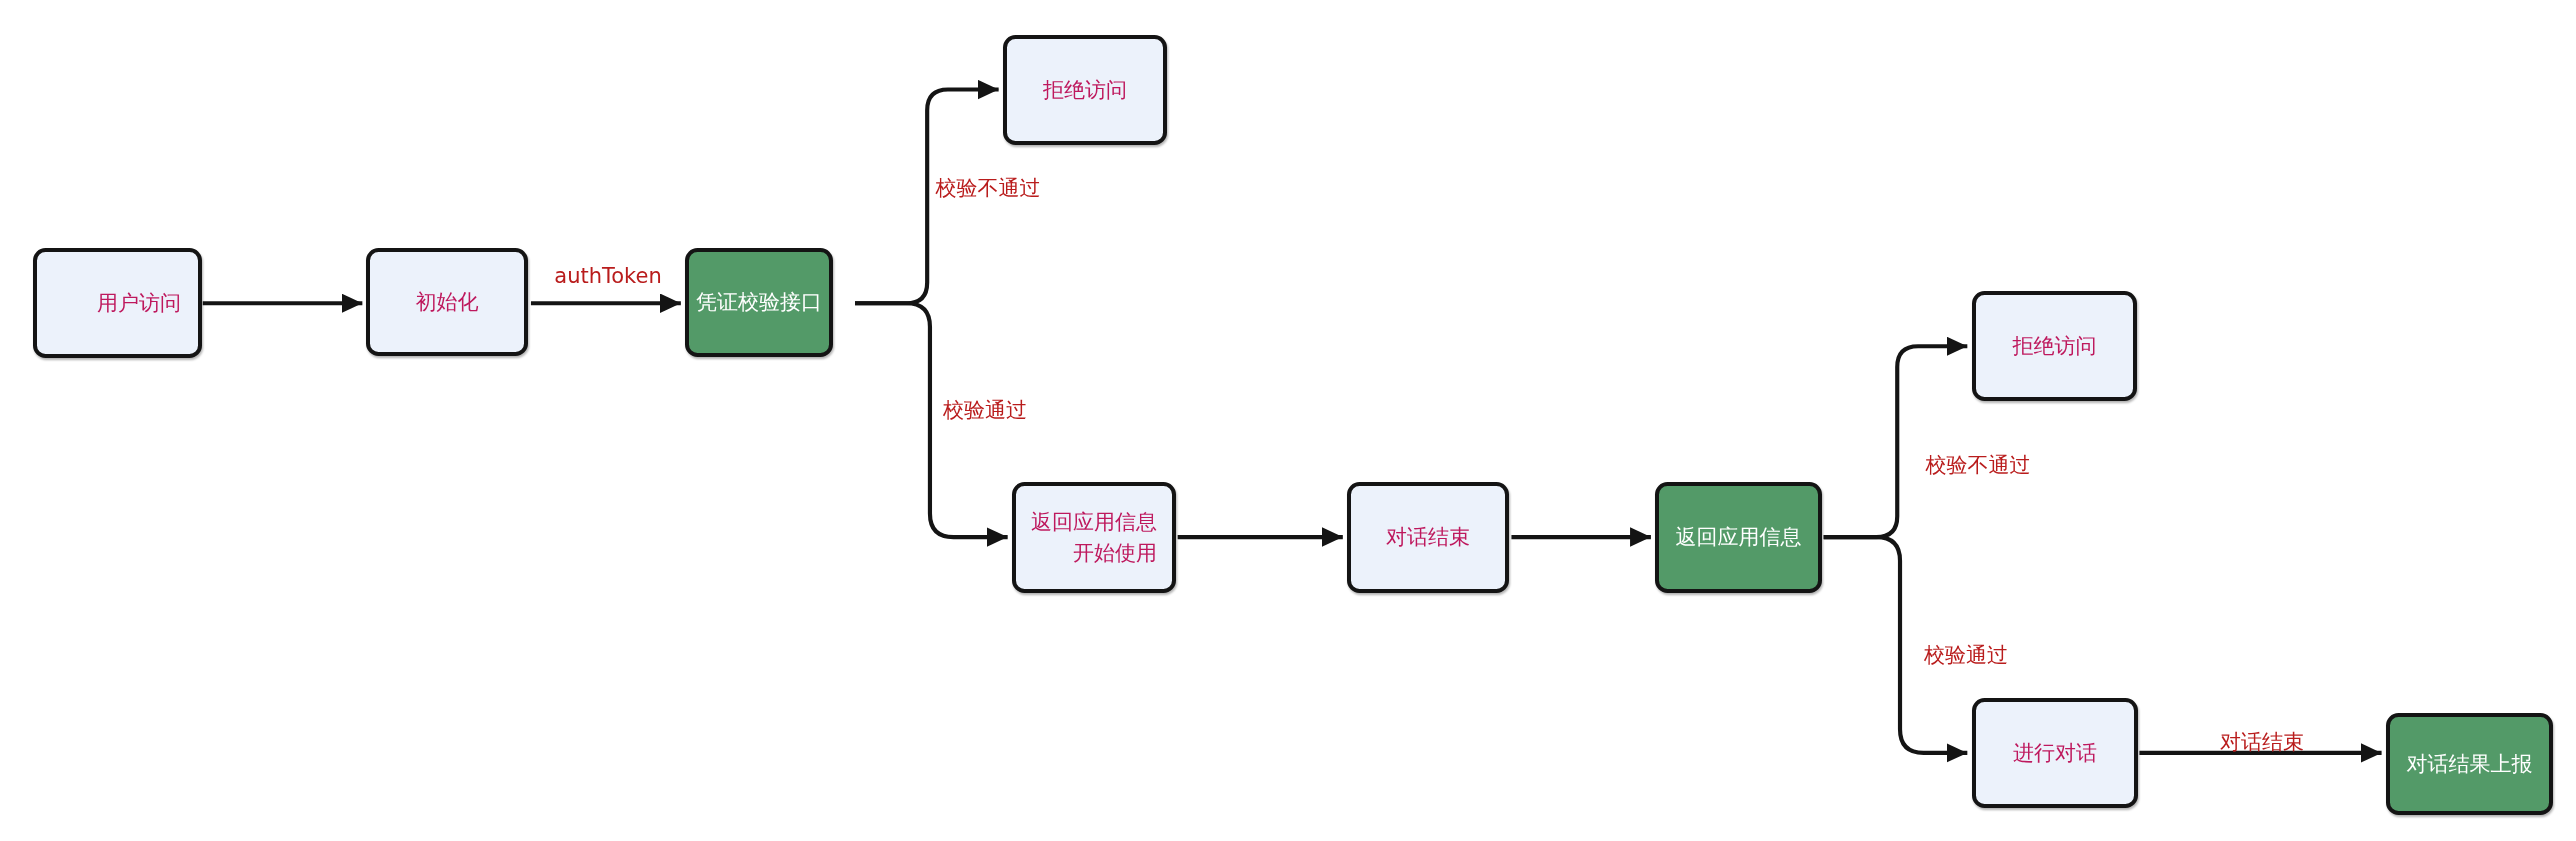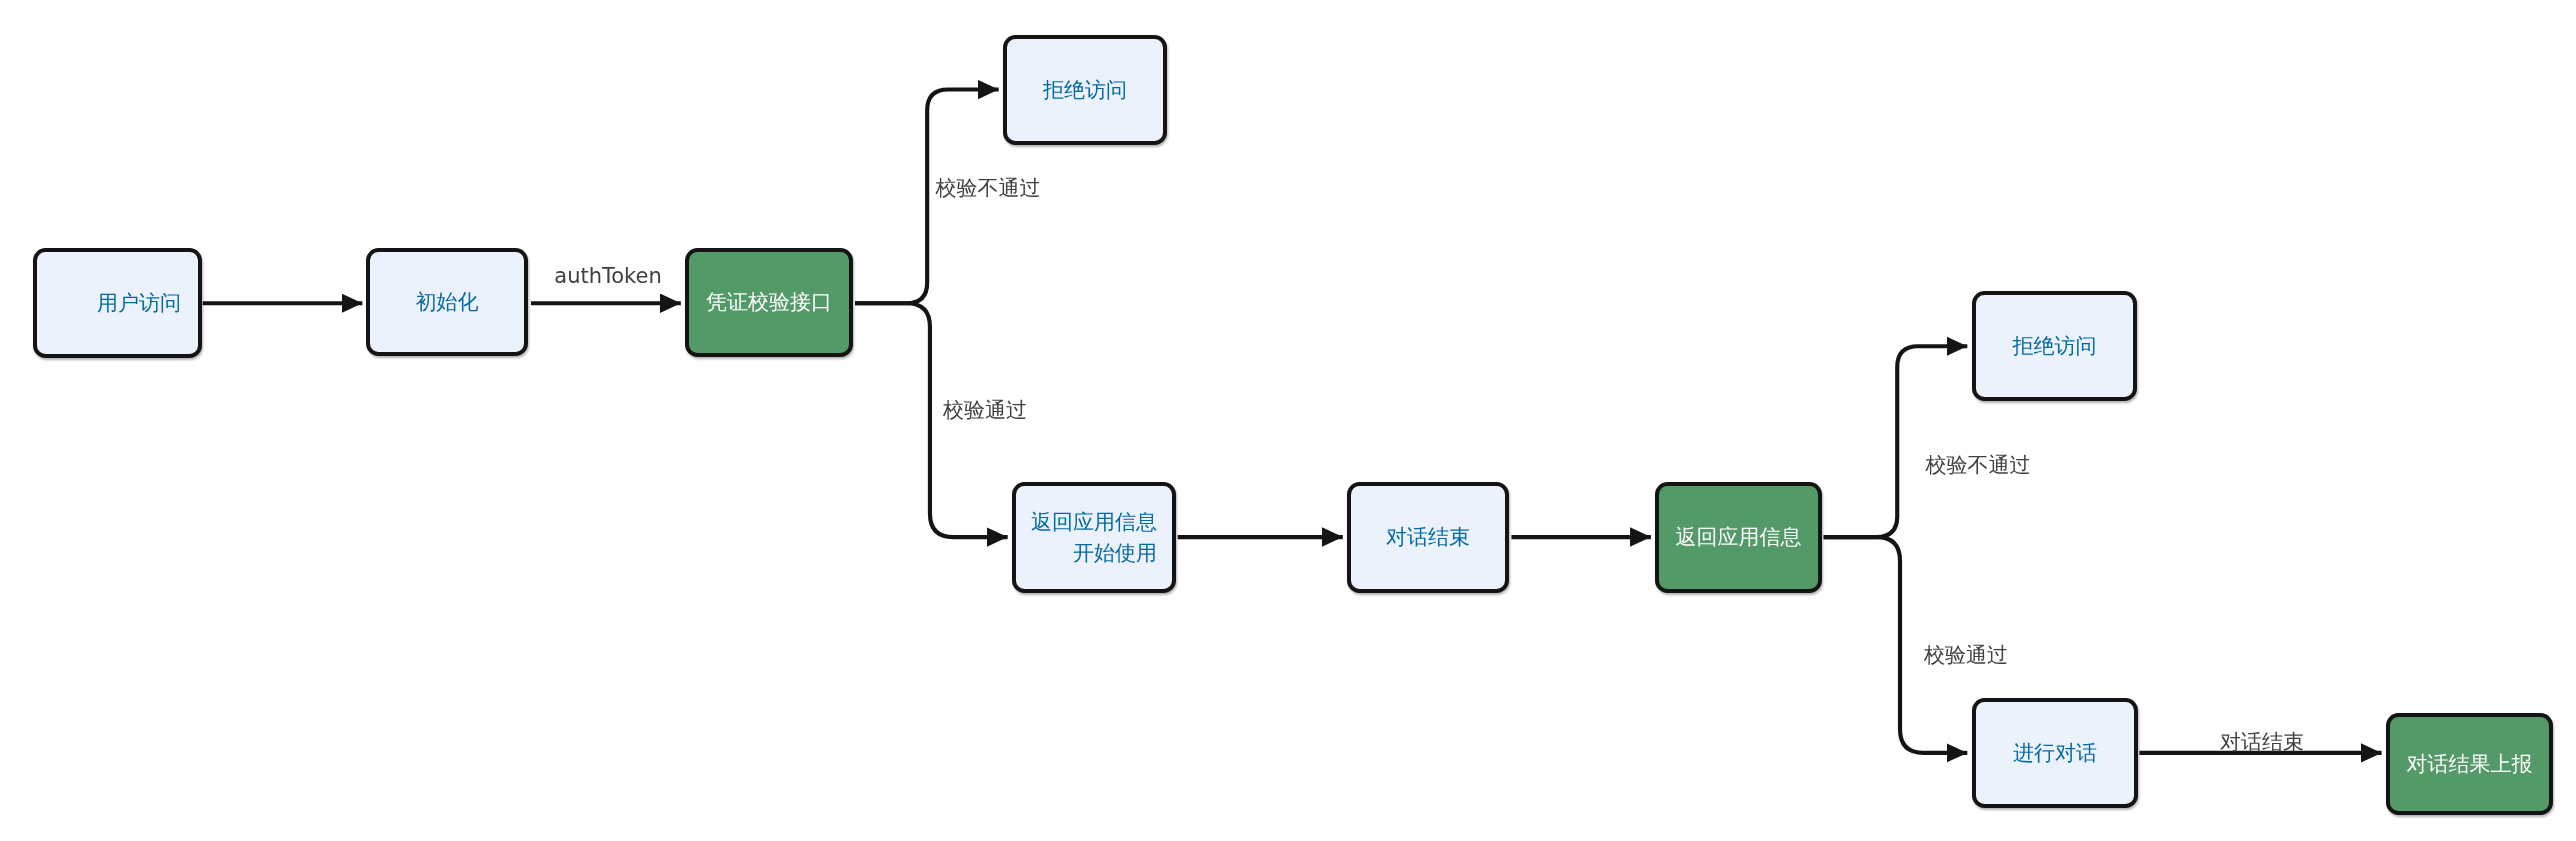--- a/index.html
+++ b/index.html
@@ -19,35 +19,35 @@
   .node {
     position: absolute;
     box-sizing: border-box;
     display: flex;
     align-items: center;
     justify-content: center;
     text-align: center;
     background: #ECF2FB;
     border: 4.2px solid #141414;
     border-radius: 12.5px;
-    color: #0369a1;
+    color: #be185d;
     font-size: 21px;
     line-height: 1.45;
     white-space: pre-line;
     filter: drop-shadow(1.4px 2.1px 1px rgba(0,0,0,0.30));
   }
   .node.green {
     background: #539A68;
     color: #ffffff;
   }
   .edge-label {
     position: absolute;
     transform: translate(-50%, -50%);
     font-size: 21px;
-    color: #404040;
+    color: #b91c1c;
     white-space: nowrap;
     background: transparent;
   }
 </style>
 </head>
 <body>
 
 <div class="canvas">
 
   <svg class="edges-layer" viewBox="0 0 3712 1212" xmlns="http://www.w3.org/2000/svg">
@@ -75,21 +75,21 @@
       <path d="M2628,774 H2704 Q2738,774 2738,808 V1051 Q2738,1085 2772,1085 H2835" marker-end="url(#arrow)"></path>
 
       <path d="M3083,1085 H3432" marker-end="url(#arrow)"></path>
     </g>
   </svg>
 
   <div class="node" style="left:33px; top:248px; width:169px; height:110px;padding-left:43px;">用户访问</div>
 
   <div class="node" style="left:366px; top:248px; width:162px; height:108px;">初始化</div>
 
-  <div class="node green" style="left:685px; top:248px; width:168px; height:109px;">凭证校验接口</div>
+  <div class="node green" style="left:685px; top:248px; width:148px; height:109px;">凭证校验接口</div>
 
   <div class="node" style="left:1003px; top:35px; width:164px; height:110px;">拒绝访问</div>
 
   <div class="node" style="left:1012px; top:482px; width:164px; height:111px;text-align:right;">返回应用信息
 开始使用</div>
 
   <div class="node" style="left:1347px; top:482px; width:162px; height:111px;">对话结束</div>
 
   <div class="node green" style="left:1655px; top:482px; width:167px; height:111px;">返回应用信息</div>
 

